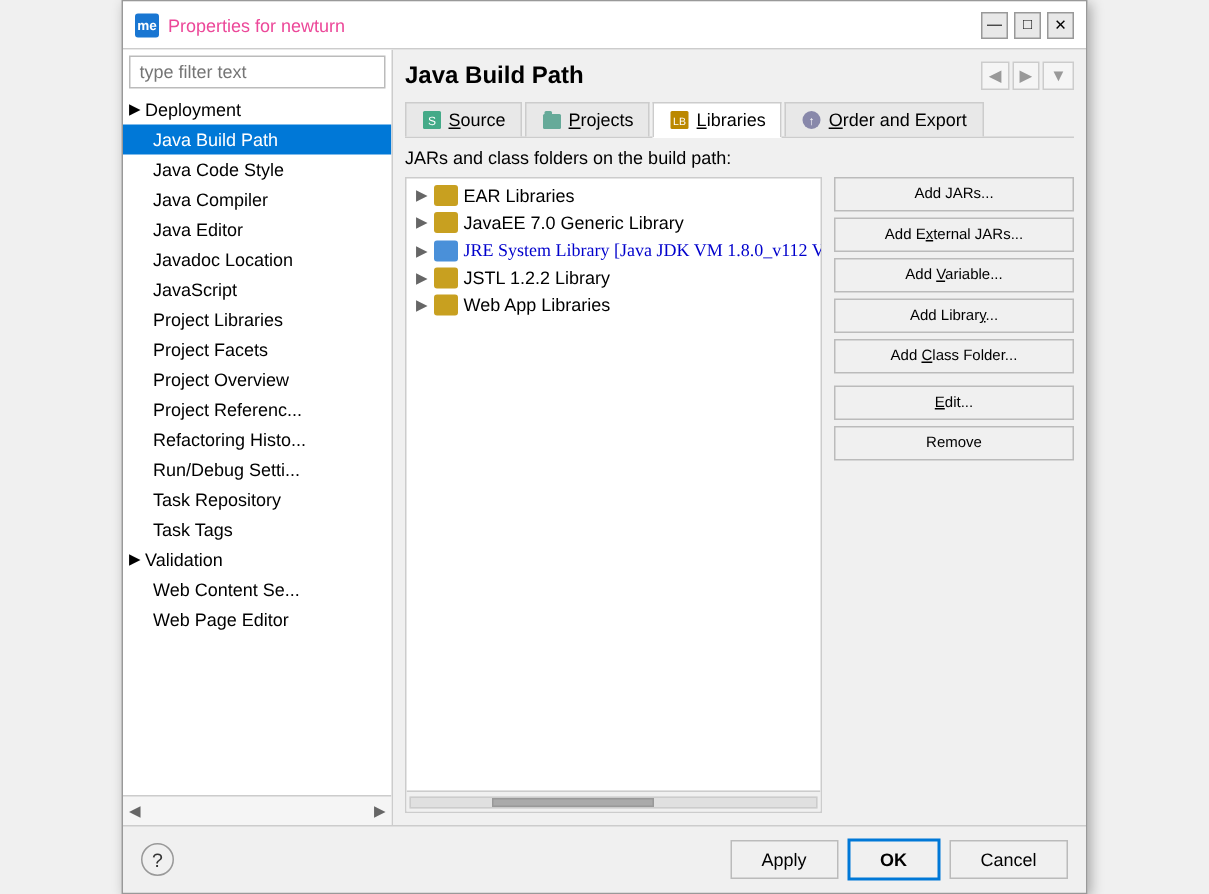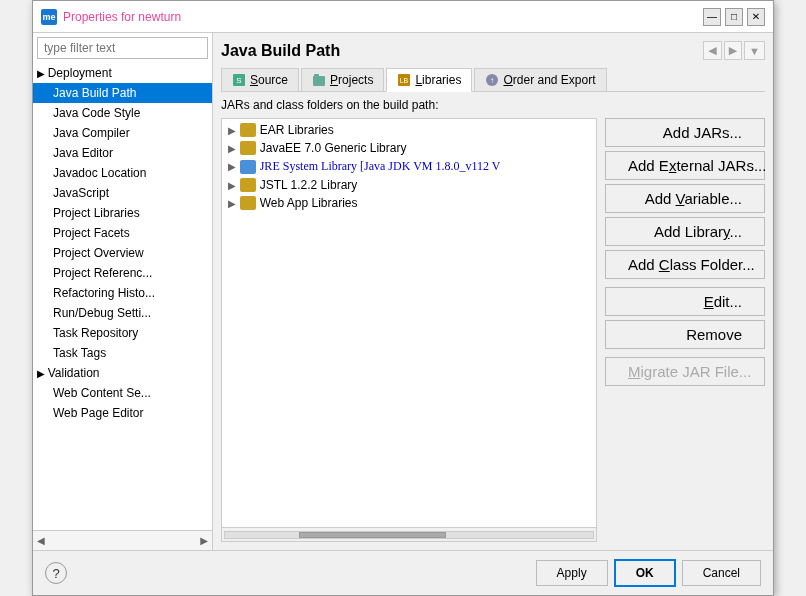--- a/index.html
+++ b/index.html
@@ -8,21 +8,21 @@
       font-size: 12px;
       background: #f0f0f0;
       display: flex;
       justify-content: center;
       align-items: center;
       width: 806px;
       height: 596px;
       overflow: hidden;
     }
     .dialog {
-      width: 742px;
+      width: 644px;
       height: 596px;
       background: #f0f0f0;
       border: 1px solid #999;
       display: flex;
       flex-direction: column;
       box-shadow: 2px 2px 8px rgba(0,0,0,0.3);
     }
     .title-bar {
       background: #fff;
       display: flex;
@@ -260,26 +260,26 @@
       background: #aaa;
       border: 1px solid #999;
     }
     .buttons-panel {
       width: 160px;
       display: flex;
       flex-direction: column;
       gap: 4px;
     }
     .action-btn {
-      padding: 5px 22px;
+      padding: 5px 0;
       border: 1px solid #bbb;
       background: #f0f0f0;
       cursor: pointer;
-      font-size: 15px;
-      text-align: right;
+      font-size: 10px;
+      text-align: center;
       white-space: nowrap;
     }
     .action-btn.disabled { color: #aaa; cursor: default; }
     .btn-spacer { flex: 0; height: 8px; }
     .dialog-footer {
       border-top: 1px solid #ccc;
       padding: 8px 12px;
       display: flex;
       align-items: center;
       justify-content: space-between;
@@ -551,21 +551,20 @@
         <div class="buttons-panel" id="buttons-panel">
             <button class="action-btn">Add JARs...</button>
             <button class="action-btn">Add E<u>x</u>ternal JARs...</button>
             <button class="action-btn">Add <u>V</u>ariable...</button>
             <button class="action-btn">Add Librar<u>y</u>...</button>
             <button class="action-btn">Add <u>C</u>lass Folder...</button>
             <div class="btn-spacer"></div>
             <button class="action-btn"><u>E</u>dit...</button>
             <button class="action-btn">Remove</button>
             <div class="btn-spacer"></div>
-            <button class="action-btn disabled" disabled=""><u>M</u>igrate JAR File...</button>
           </div>
       </div>
     </div>
   </div>
 
   <div class="dialog-footer">
     <div class="footer-left">
       <button class="help-btn">?</button>
     </div>
     <div class="footer-right">

